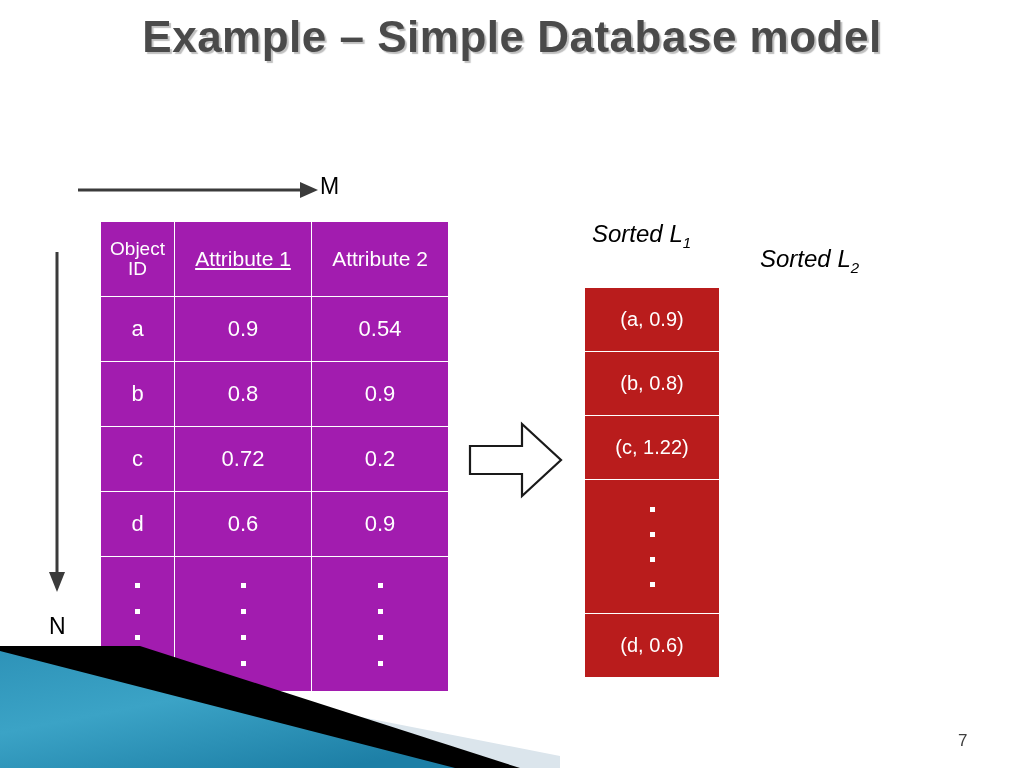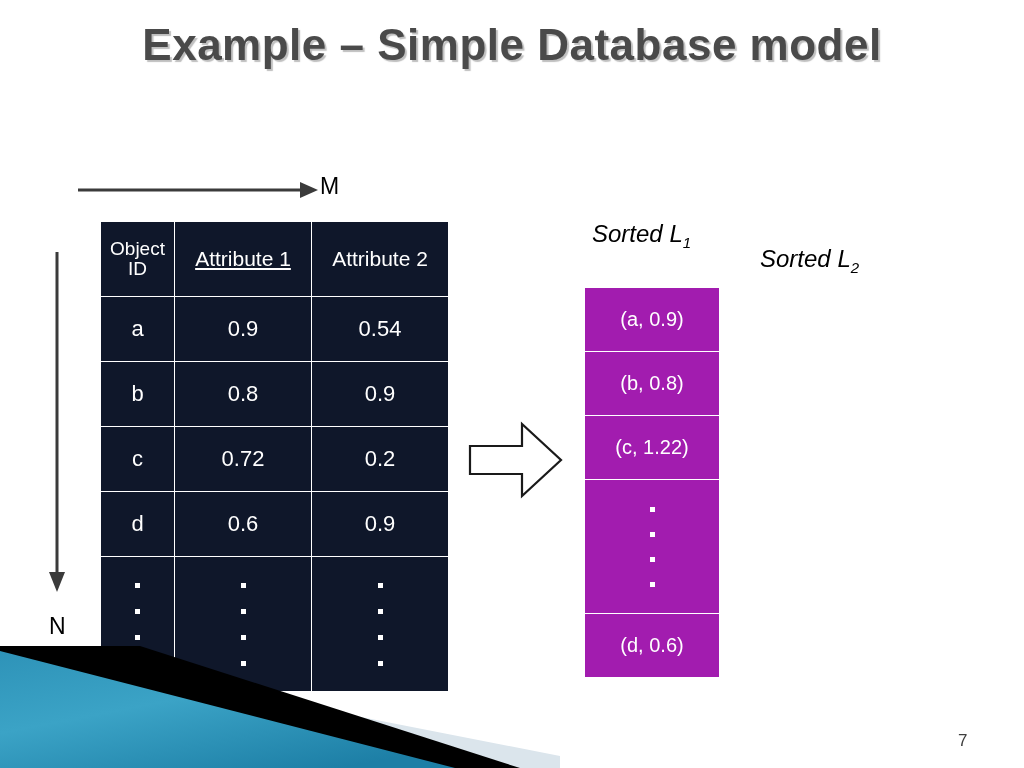--- a/index.html
+++ b/index.html
@@ -13,21 +13,21 @@
     height: 768px;
     background: #ffffff;
     overflow: hidden;
     font-family: "Liberation Sans", "DejaVu Sans", sans-serif;
   }
 
   
   #title {
     position: absolute;
     left: 0;
-    top: 20px;
+    top: 12px;
     width: 1024px;
     text-align: center;
     font-family: "Liberation Sans Narrow", "Liberation Sans", sans-serif;
     font-size: 44px;
     font-weight: bold;
     color: #4a4a4a;
     letter-spacing: 0.5px;
     text-shadow: 2px 2px 1px rgba(170,170,170,0.75);
     white-space: nowrap;
   }
@@ -49,21 +49,21 @@
   
   #db-table {
     position: absolute;
     left: 100px;
     top: 221px;
     width: 345px;
     border-collapse: collapse;
     table-layout: fixed;
   }
   #db-table td {
-    background: #0f172a;
+    background: #a21caf;
     color: #ffffff;
     border: 1px solid #ffffff;
     text-align: center;
     vertical-align: middle;
     font-size: 22px;
     padding: 0;
   }
   #db-table td.hdr {
     font-size: 21px;
     height: 74px;
@@ -109,21 +109,21 @@
   #label-l2 { left: 760px; top: 220px; margin-top: 25px; }
 
   
   .list-box {
     position: absolute;
     width: 136px;
     border-collapse: collapse;
     table-layout: fixed;
   }
   .list-box td {
-    background: #a21caf;
+    background: #b91c1c;
     color: #ffffff;
     border: 1px solid #ffffff;
     text-align: center;
     vertical-align: middle;
     font-size: 20px;
     height: 63px;
     padding: 0;
   }
   .list-box td.dotcell { height: 133px; }
   #list-l1 { left: 584px; top: 287px; }

